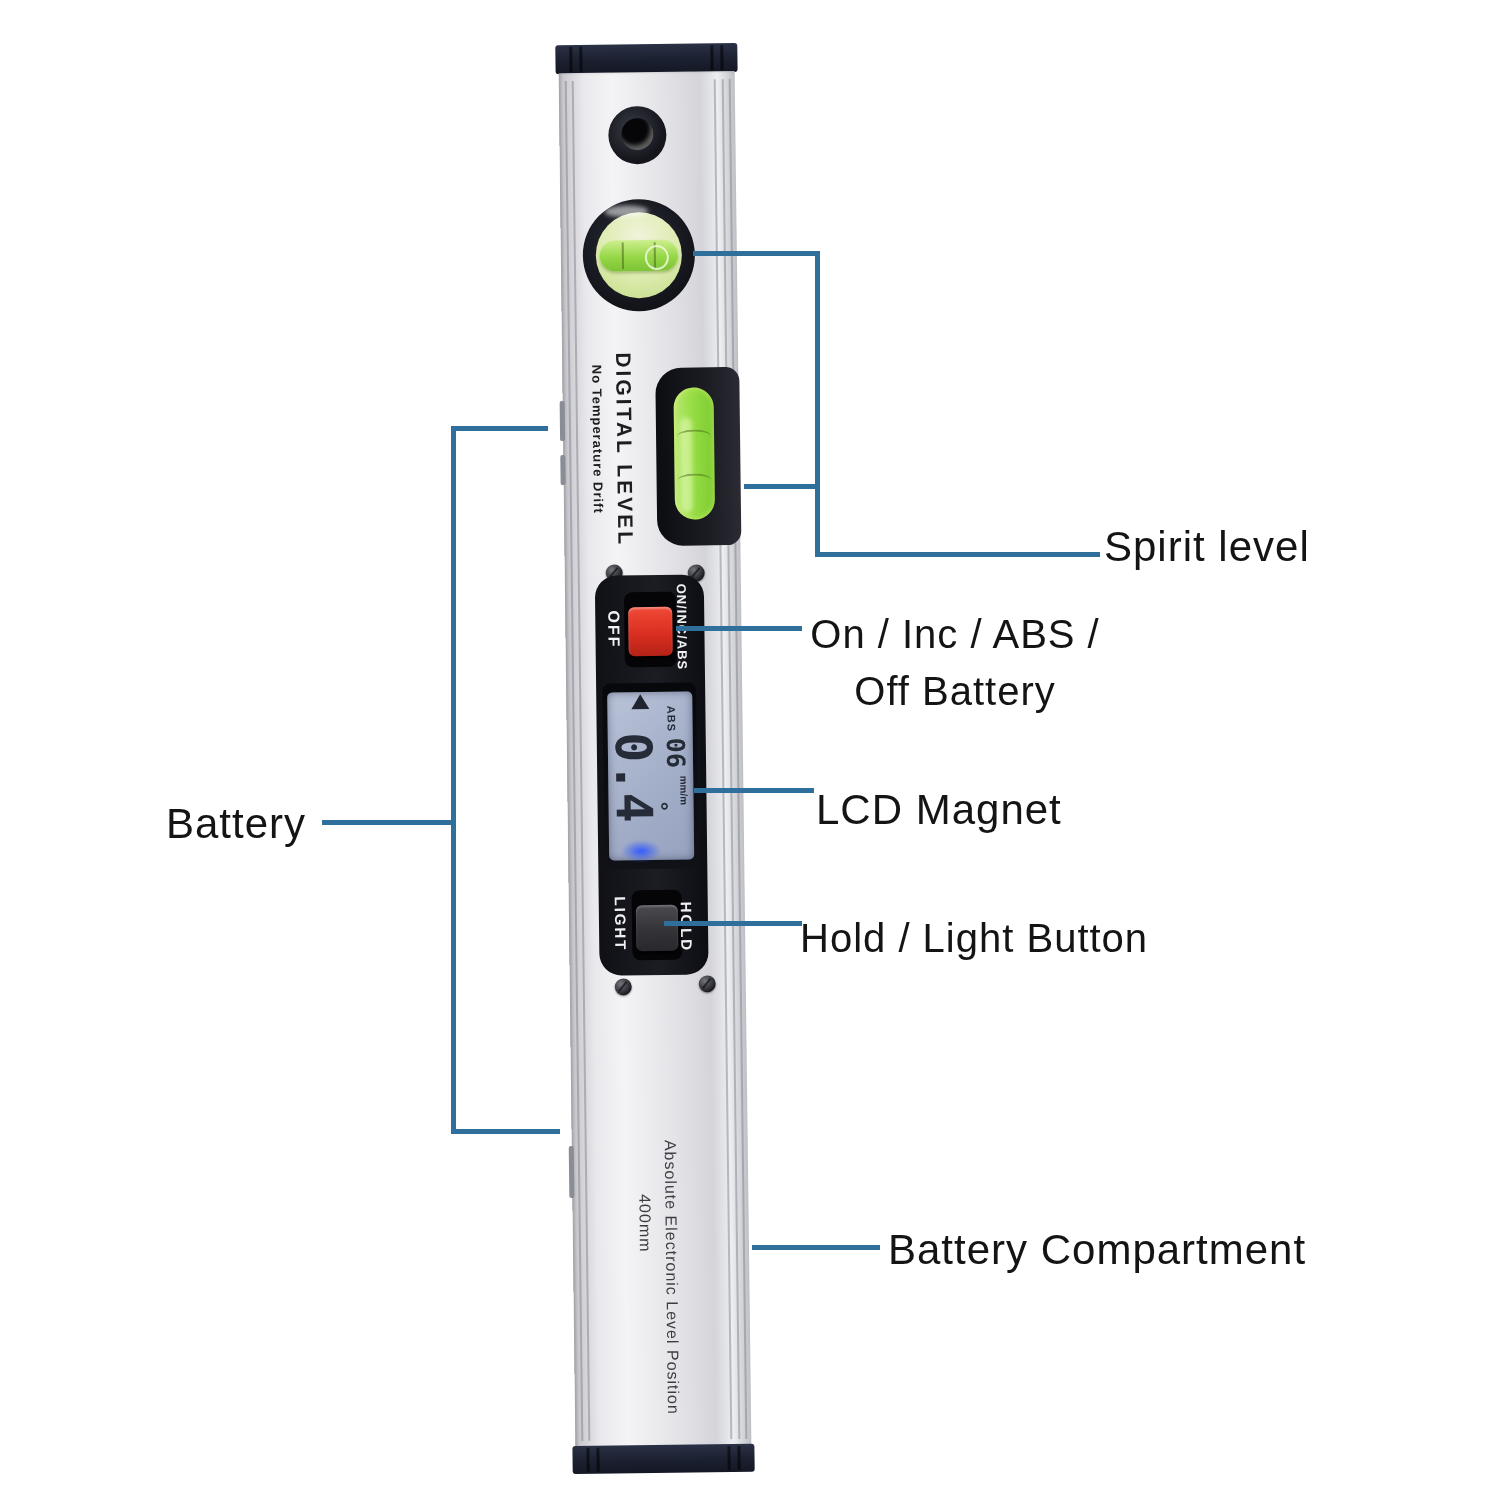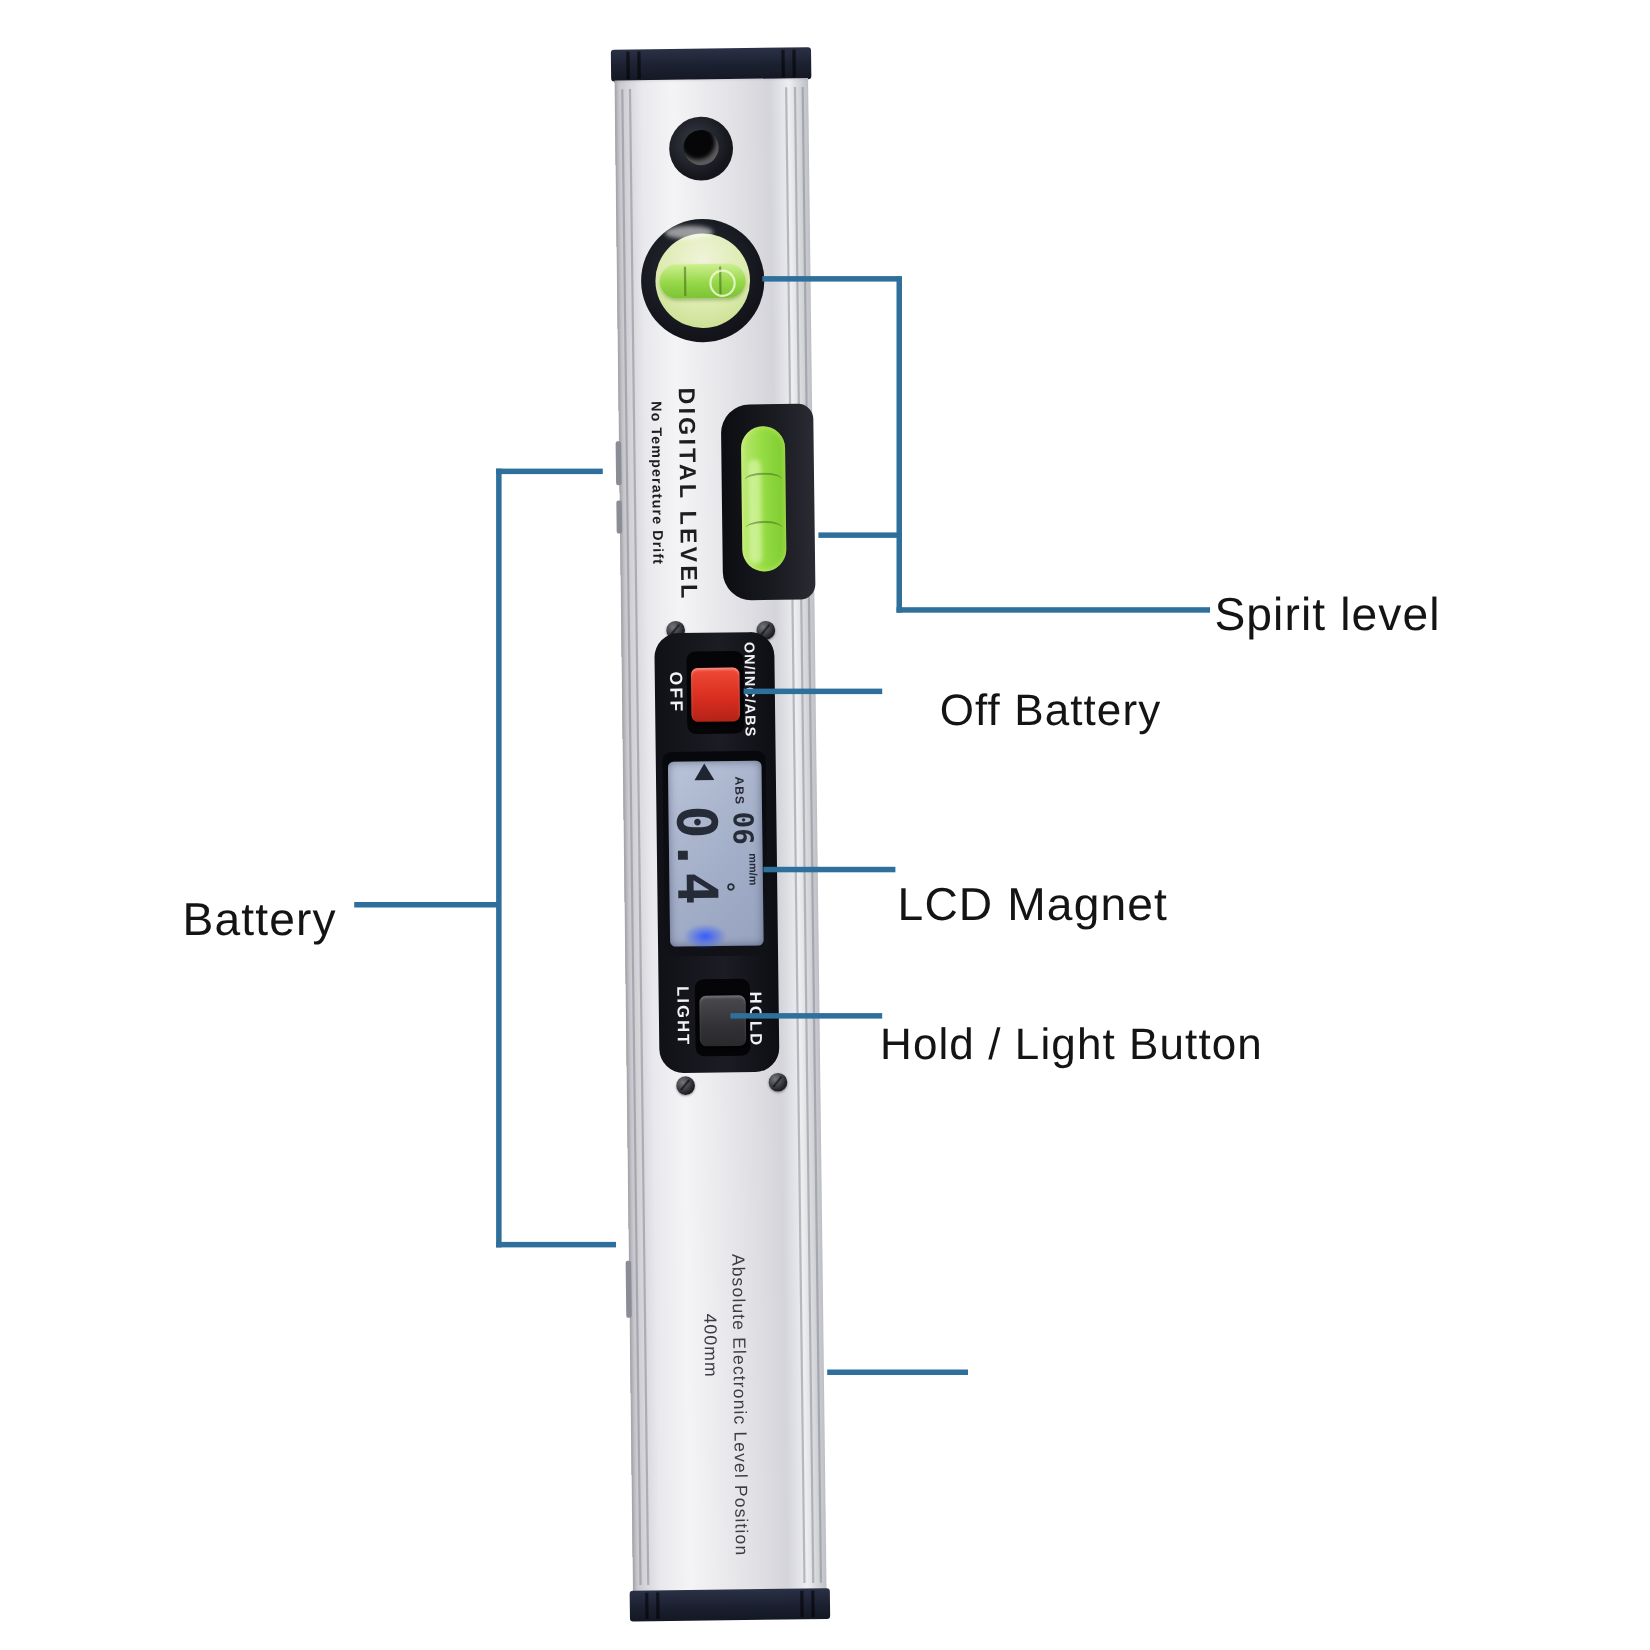--- a/index.html
+++ b/index.html
@@ -1,20 +1,20 @@
 <!DOCTYPE html>
 <html><head>
 <meta charset="utf-8">
 <style>
   html,body{margin:0;padding:0;background:#ffffff;}
   #stage{position:relative;width:1500px;height:1500px;background:#ffffff;overflow:hidden;
          font-family:"Liberation Sans",sans-serif;}
 
   
-  .label{position:absolute;color:#141414;font-size:42px;letter-spacing:1px;white-space:nowrap;margin-top:12px;}
+  .label{position:absolute;color:#141414;font-size:42px;letter-spacing:1px;white-space:nowrap;}
   .callout{position:absolute;background:#2e6f9c;}
 
   
   #level{position:absolute;left:564px;top:44px;width:182px;height:1430px;
          transform:rotate(-0.7deg);transform-origin:50% 50%;}
   .cap{position:absolute;left:0;width:182px;height:29px;border-radius:3px;
        background:linear-gradient(180deg,#2b3146,#1b2030 55%,#141824);}
   .cap .groove{position:absolute;top:2px;bottom:2px;width:3px;background:rgba(0,0,0,.55);}
   #body{position:absolute;left:3px;top:28px;width:176px;height:1376px;
         background:linear-gradient(90deg,#c2c2c8 0%,#e9e9ed 14%,#f4f4f6 30%,#e4e4e8 58%,#d4d4da 80%,#eceef0 90%,#bfc0c6 100%);
@@ -191,20 +191,22 @@
   <span class="callout" style="left:752px;top:1245px;width:128px;height:5px;"></span>
 
   <span class="callout" style="left:322px;top:820px;width:132px;height:5px;"></span>
   <span class="callout" style="left:451px;top:426px;width:5px;height:708px;"></span>
   <span class="callout" style="left:451px;top:426px;width:97px;height:5px;"></span>
   <span class="callout" style="left:451px;top:1129px;width:109px;height:5px;"></span>
 
   <span class="label" style="left:1104px;top:523px;">Spirit level</span>
 
   <div class="label" style="left:790px;top:606px;width:330px;text-align:center;line-height:57px;font-size:40px;">
+    <div>On / Inc / ABS /</div>
     <div>Off Battery</div>
   </div>
 
   <span class="label" style="left:816px;top:786px;">LCD Magnet</span>
   <span class="label" style="left:800px;top:916px;font-size:40px;">Hold / Light Button</span>
+  <span class="label" style="left:888px;top:1226px;">Battery Compartment</span>
   <span class="label" style="left:166px;top:800px;">Battery</span>
 
 </div>
 
 </body></html>

